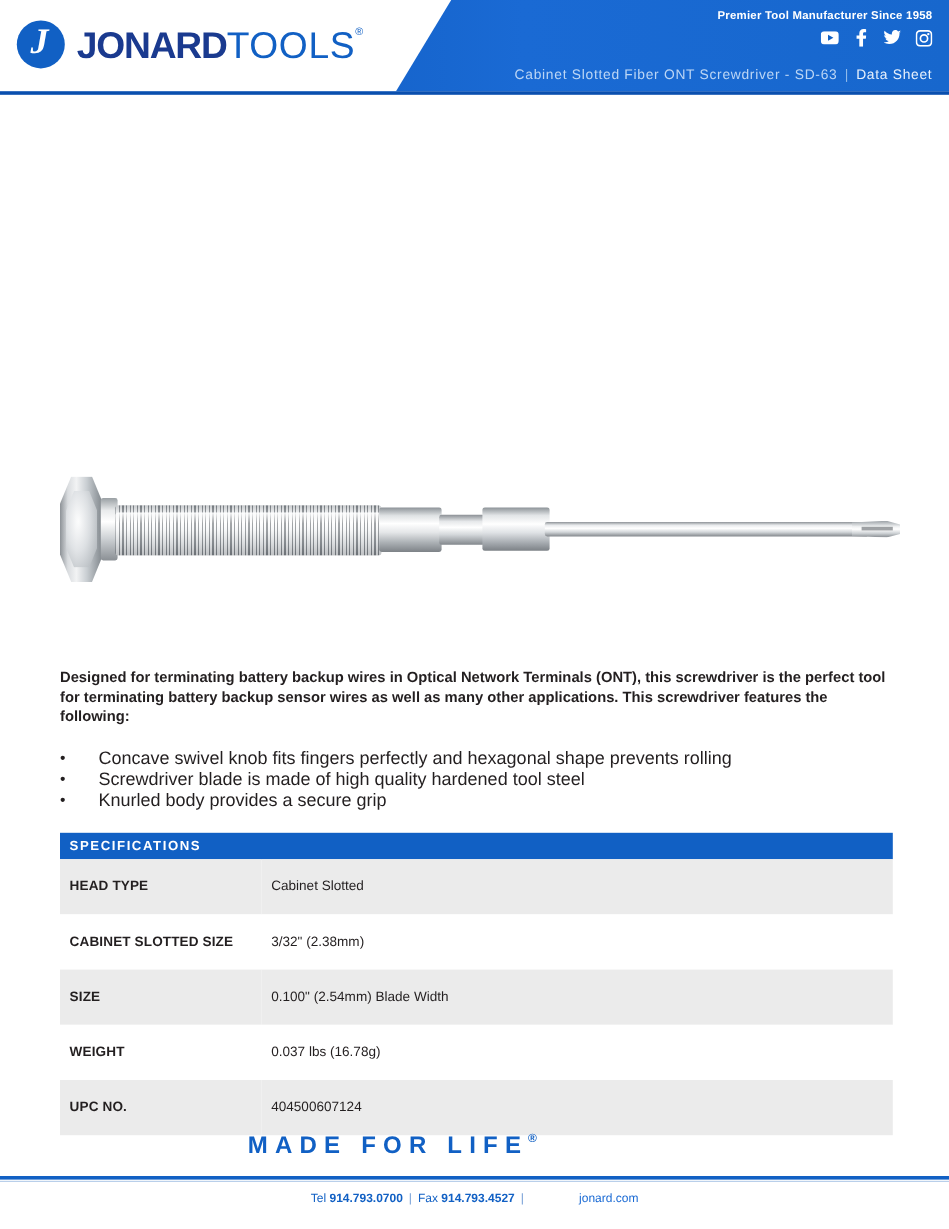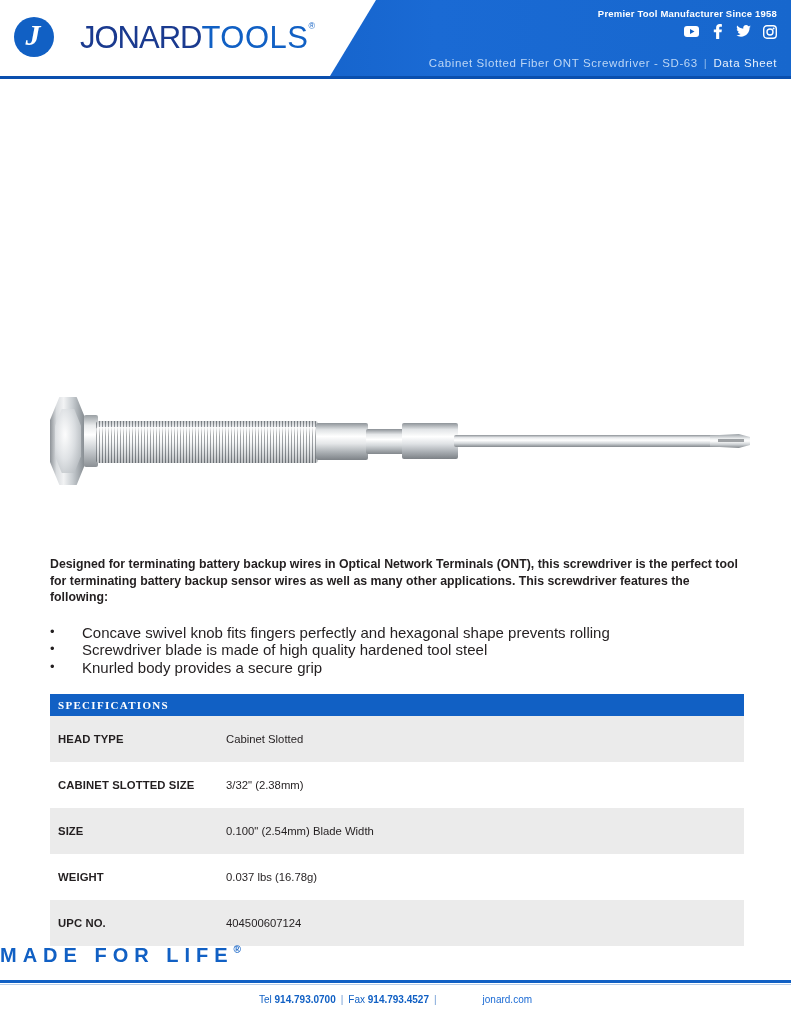--- a/index.html
+++ b/index.html
@@ -61,21 +61,21 @@
     position: relative;
   }
   .logo-mark span { transform: translate(-1px, -2px); }
   .logo-text {
     margin-left: 10px;
     font-size: 31px;
     letter-spacing: -0.5px;
     line-height: 1;
     white-space: nowrap;
   }
-  .logo-text .b { font-weight: normal; color: #1a3a8f; letter-spacing: -1px; margin-left: 16px; }
+  .logo-text .b { font-weight: bold; color: #1a3a8f; letter-spacing: -1px; }
   .logo-text .t { font-weight: normal; color: #1160c4; letter-spacing: 0.5px; }
   .logo-text .reg { font-size: 9px; vertical-align: top; color: #1160c4; }
 
   .header-right {
     position: absolute;
     right: 14px; top: 8px;
     text-align: center;
     color: #ffffff;
   }
   .premier {
@@ -259,42 +259,41 @@
     border-collapse: collapse;
   }
   .spec-head {
     background: #1160c4;
     color: #ffffff;
     font-size: 11px;
     font-weight: bold;
     letter-spacing: 1.3px;
     padding: 5px 0 5px 8px;
     text-align: left;
-    font-family: Liberation Serif, serif;
   }
   .spec-table td {
     font-size: 11.3px;
     padding: 17px 8px;
     vertical-align: top;
   }
   .spec-table td.k {
     width: 168px;
     font-weight: bold;
     letter-spacing: 0.1px;
   }
   .spec-table tr.alt td { background: #ebebeb; }
   .spec-table tr.plain td { background: #ffffff; }
 
   
   .footer-tag {
     position: absolute;
     left: 0;
     top: 944px;
     width: 654px;
-    text-align: left;
+    text-align: center;
     font-size: 20px;
     font-weight: bold;
     letter-spacing: 6px;
     color: #1160c4;
   }
   .footer-tag .reg { font-size: 10px; vertical-align: top; letter-spacing: 0; }
   .footer-rule {
     position: absolute;
     left: 0;
     top: 980px;

